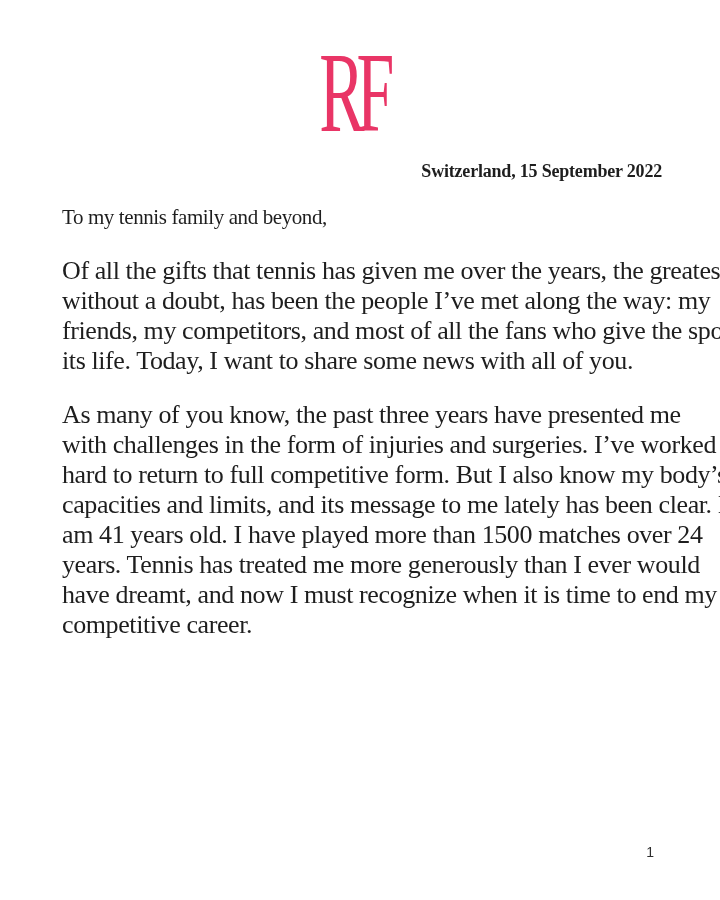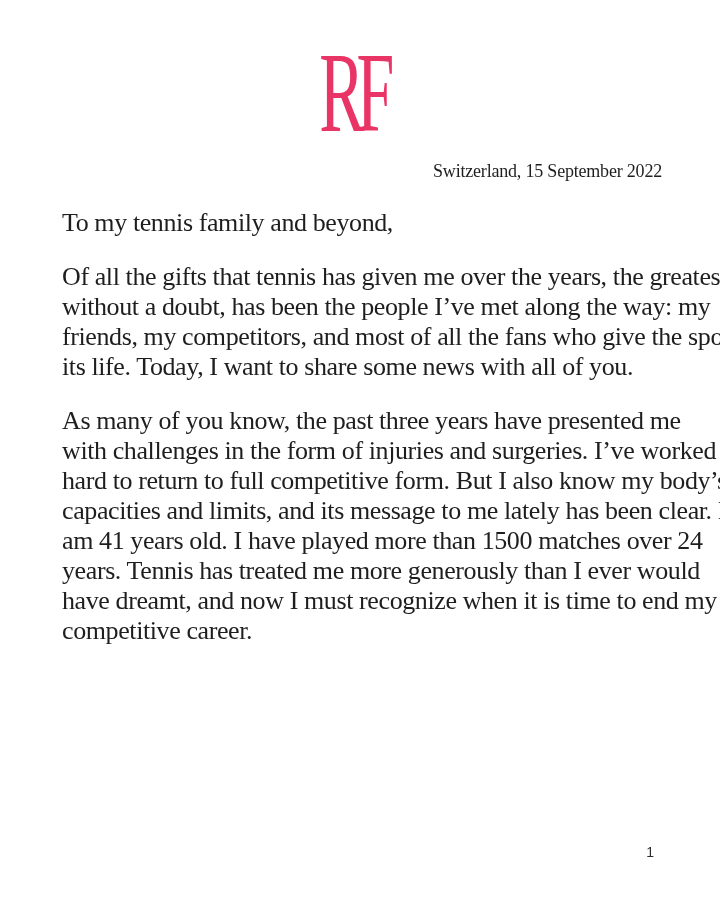--- a/index.html
+++ b/index.html
@@ -23,24 +23,25 @@
     line-height: 0;
   }
   .logo-wrap svg { display: inline-block; }
   .dateline {
     margin-top: 20px;
     text-align: right;
     font-size: 18px;
     line-height: 30px;
     letter-spacing: -0.2px;
     white-space: pre;
+    font-weight: bold;
   }
   .salutation {
-    margin-top: 22px;
-    font-size: 26px;
+    margin-top: 16px;
+    font-size: 21px;
     line-height: 30px;
     letter-spacing: -0.4px;
     white-space: pre;
   }
   .paragraph {
     margin-top: 24px;
     font-size: 26px;
     line-height: 30px;
     letter-spacing: -0.4px;
     white-space: pre;

